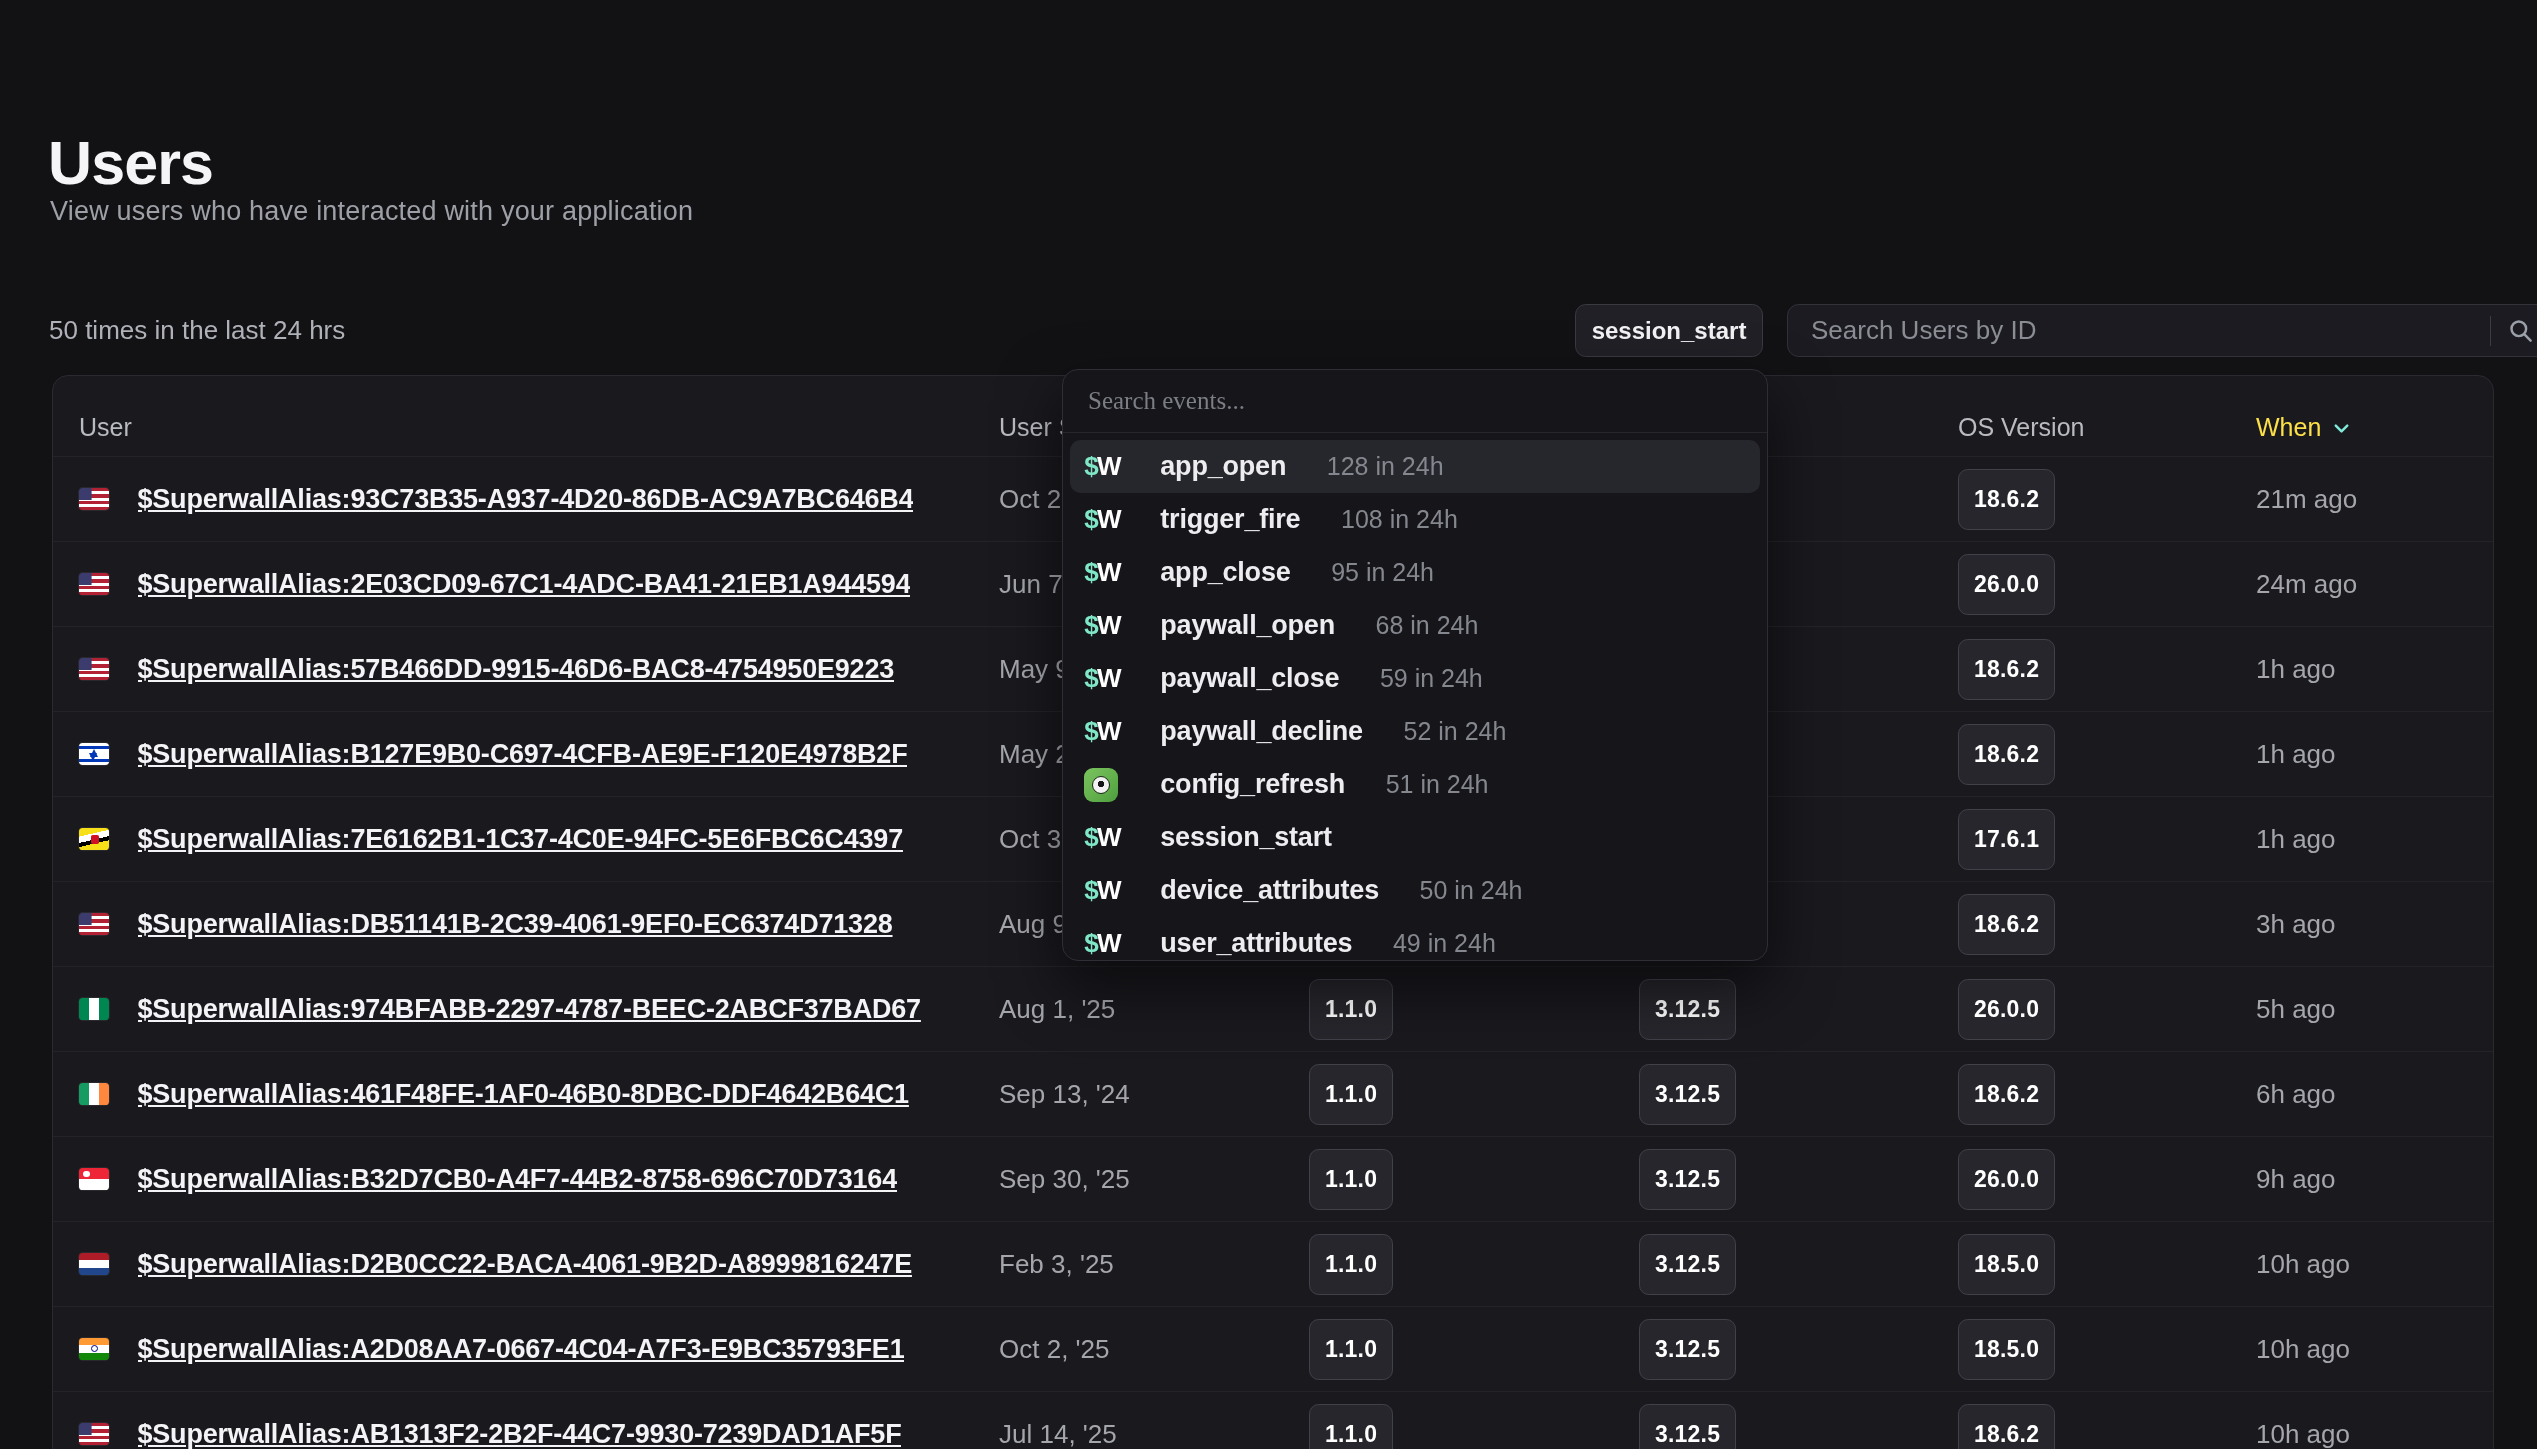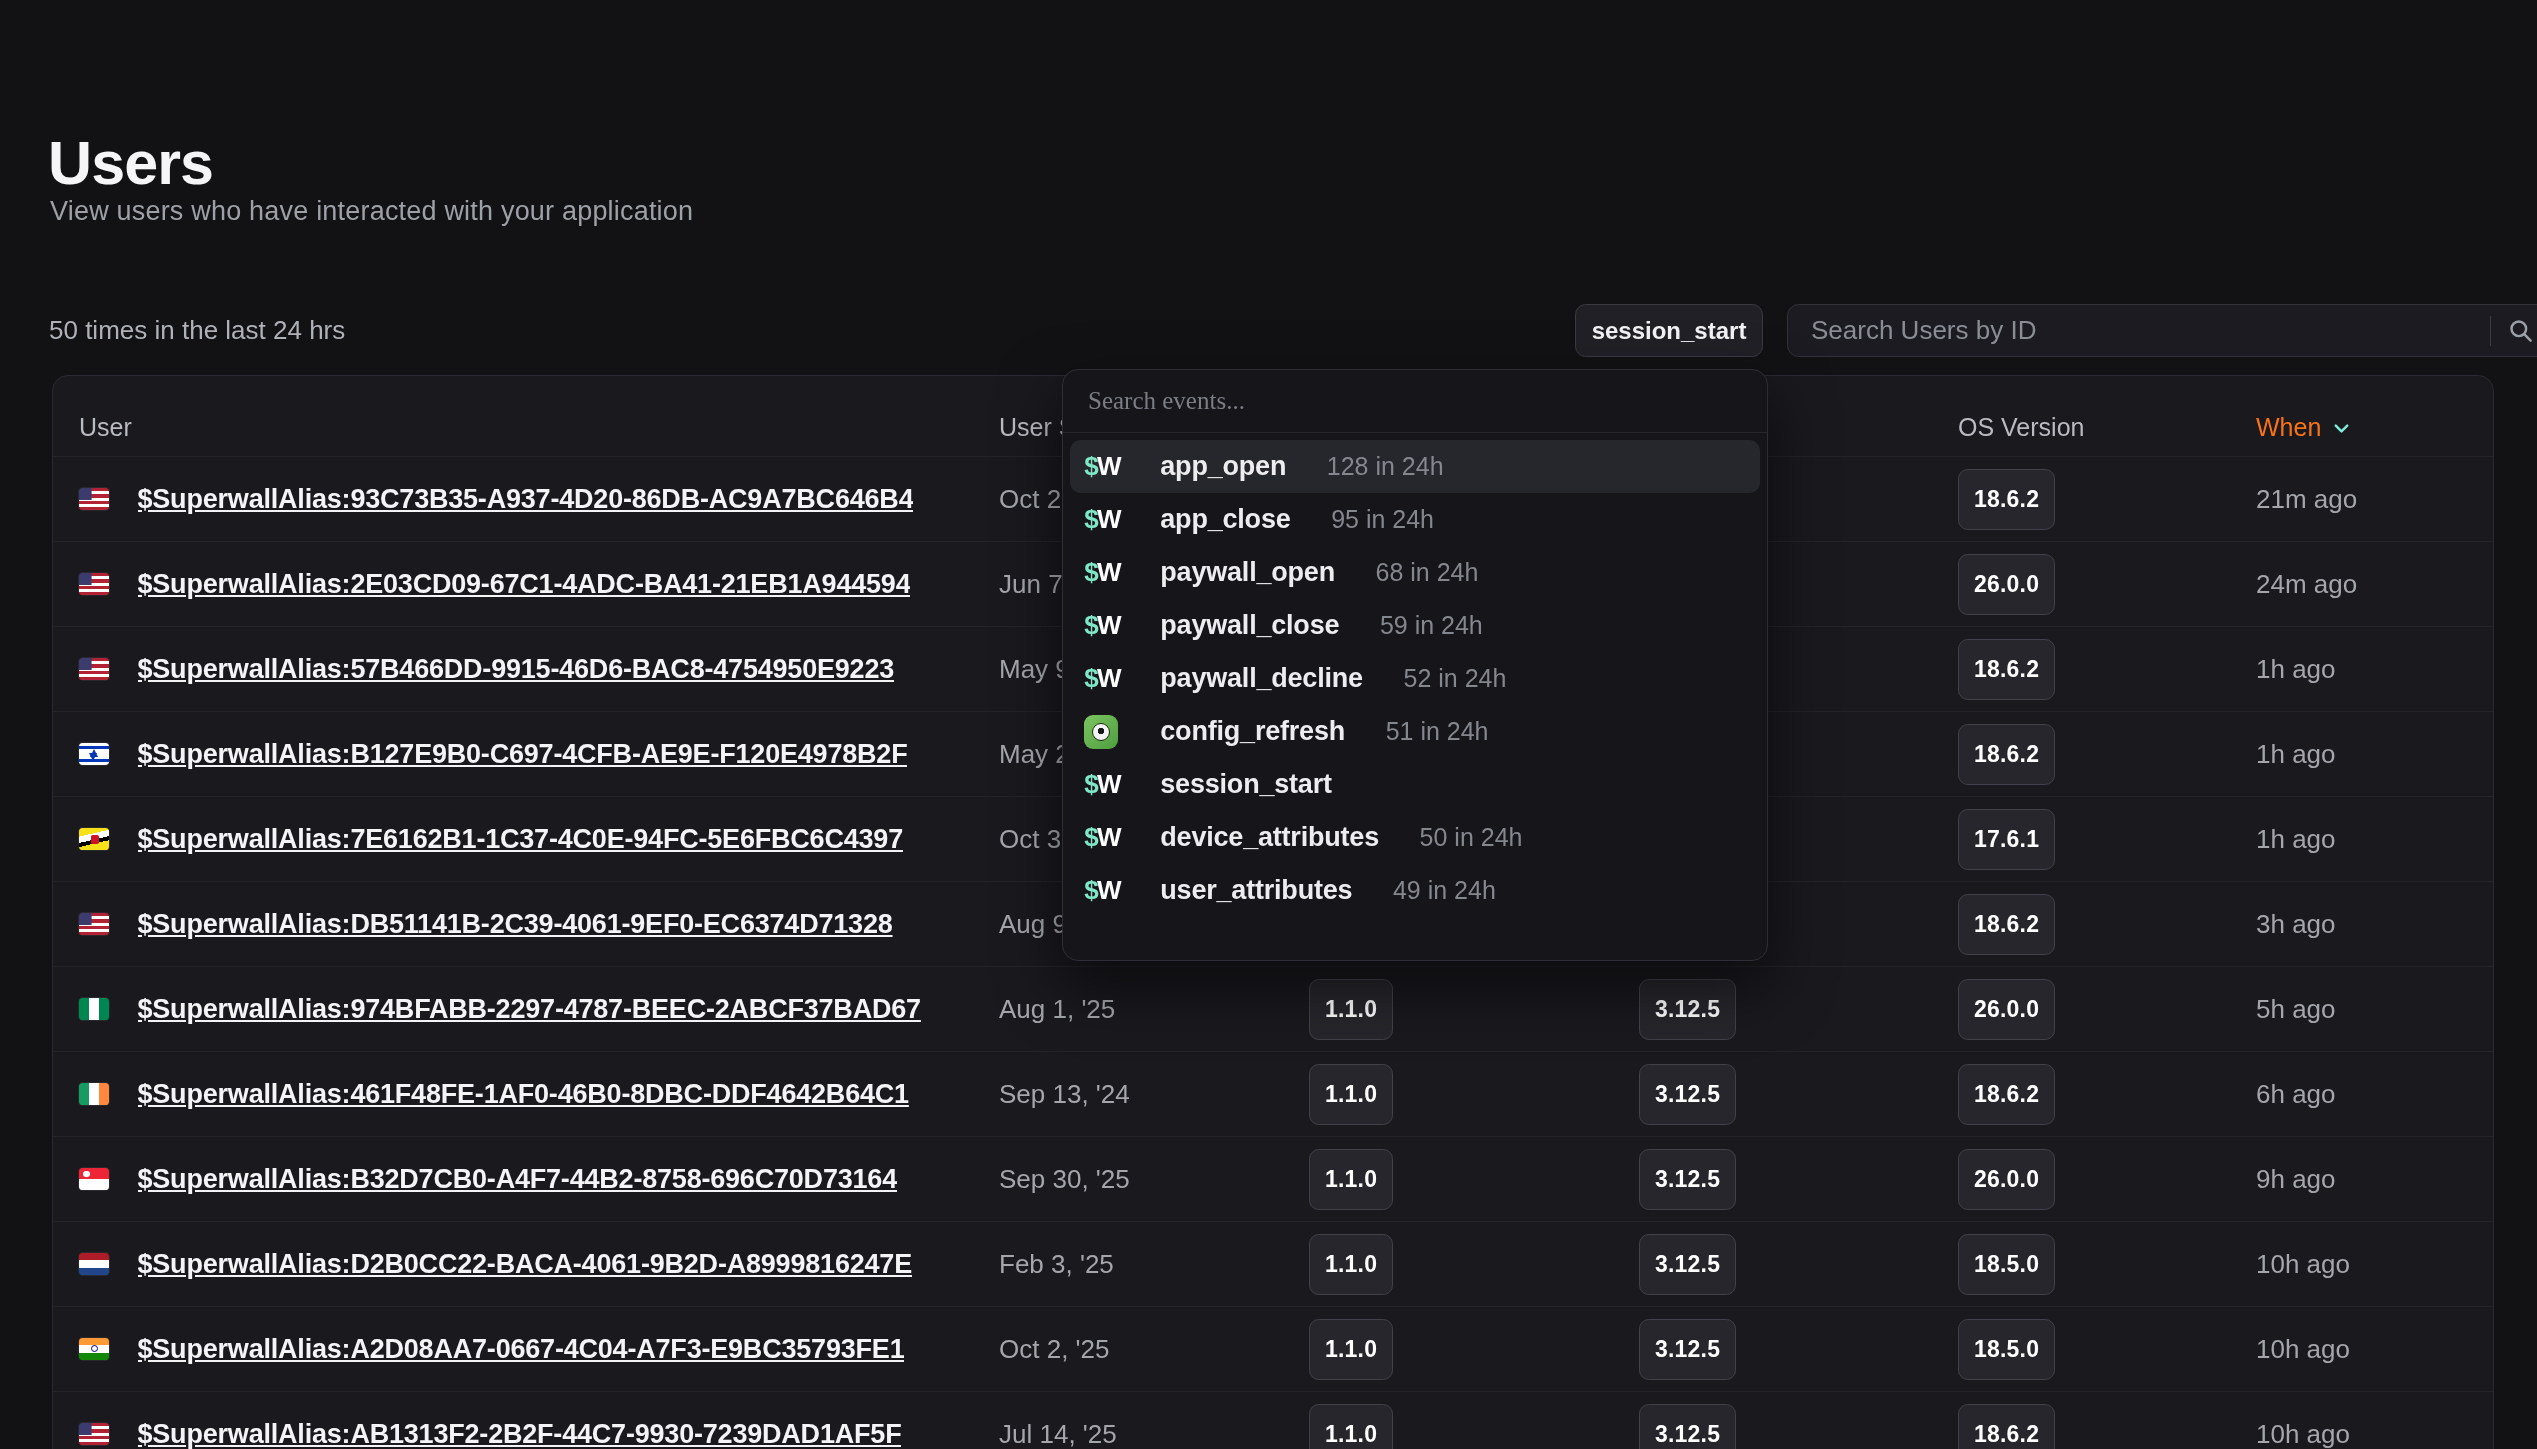--- a/index.html
+++ b/index.html
@@ -29,21 +29,21 @@
   .search-divider{width:1.8px;height:30px;background:#3C3C45;margin-right:16px;}
   .search-icon{width:27px;height:27px;margin-right:19.6px;flex:none;}
 
   
   .users-table{position:absolute;left:52px;top:375px;width:2442px;height:1120px;box-sizing:border-box;
     background:#19191E;border:1.8px solid #2A2A31;border-radius:16px;}
   .thead,.row{display:grid;grid-template-columns:920px 310px 330px 319px 298px 1fr;
     align-items:center;padding:0 26px;}
   .thead{height:80px;font-size:25px;color:#B9BBC1;}
   .th{white-space:nowrap;overflow:hidden;margin-top:23px;}
-  .th-when{color:#f97316;display:flex;align-items:center;gap:9px;cursor:pointer;}
+  .th-when{color:#fde047;display:flex;align-items:center;gap:9px;cursor:pointer;}
   .chev{width:23px;height:23px;margin-top:2.7px;}
   .row{height:84px;border-top:1.8px solid #232329;font-size:26px;}
   .user-cell{display:flex;align-items:center;gap:28.5px;min-width:0;}
   .uid{font-size:27px;font-weight:600;color:#F4F4F6;letter-spacing:-0.2px;white-space:nowrap;
     overflow:hidden;text-decoration:underline;}
   .since,.when{color:#A4A6AC;white-space:nowrap;overflow:hidden;}
   .badge{display:inline-block;padding:16px 15px;background:#26262C;border:1.8px solid #41414A;
     border-radius:9.8px;font-size:23px;font-weight:700;color:#FFFFFF;letter-spacing:0.2px;}
 
   
@@ -273,20 +273,25 @@
     <input type="text" placeholder="Search events..." style="">
   </div>
   <div class="dd-list">
     <div class="dd-item active">
       <span class="sw-icon"></span>
       <span class="dd-name">app_open</span>
       <span class="dd-count">128 in 24h</span>
     </div>
     <div class="dd-item">
       <span class="sw-icon"></span>
+      <span class="dd-name">trigger_fire</span>
+      <span class="dd-count">108 in 24h</span>
+    </div>
+    <div class="dd-item">
+      <span class="sw-icon"></span>
       <span class="dd-name">app_close</span>
       <span class="dd-count">95 in 24h</span>
     </div>
     <div class="dd-item">
       <span class="sw-icon"></span>
       <span class="dd-name">paywall_open</span>
       <span class="dd-count">68 in 24h</span>
     </div>
     <div class="dd-item">
       <span class="sw-icon"></span>

